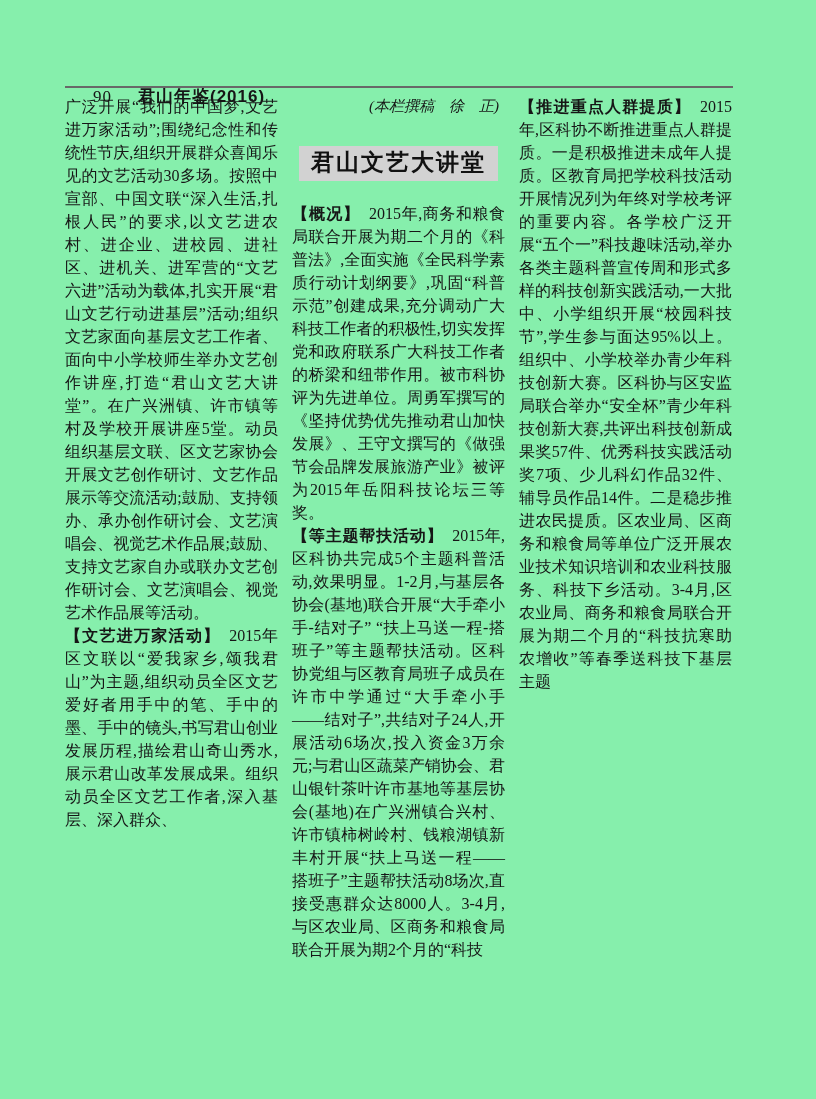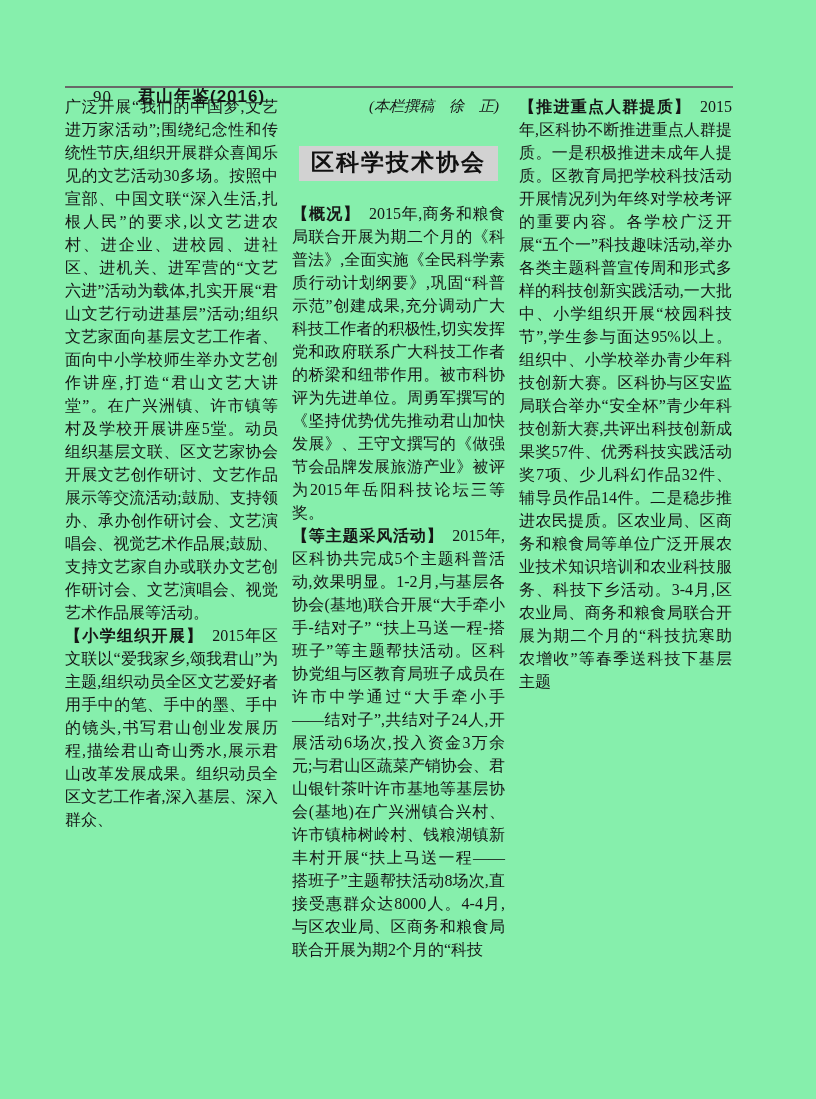--- a/index.html
+++ b/index.html
@@ -104,30 +104,30 @@
   <div class="page-header">
     <span class="page-num">90</span>
     <span class="book-title">君山年鉴(2016)</span>
   </div>
   <div class="header-rule"></div>
 
   <div class="content">
 
     <div class="col">
       <p>广泛开展“我们的中国梦,文艺进万家活动”;围绕纪念性和传统性节庆,组织开展群众喜闻乐见的文艺活动30多场。按照中宣部、中国文联“深入生活,扎根人民”的要求,以文艺进农村、进企业、进校园、进社区、进机关、进军营的“文艺六进”活动为载体,扎实开展“君山文艺行动进基层”活动;组织文艺家面向基层文艺工作者、面向中小学校师生举办文艺创作讲座,打造“君山文艺大讲堂”。在广兴洲镇、许市镇等村及学校开展讲座5堂。动员组织基层文联、区文艺家协会开展文艺创作研讨、文艺作品展示等交流活动;鼓励、支持领办、承办创作研讨会、文艺演唱会、视觉艺术作品展;鼓励、支持文艺家自办或联办文艺创作研讨会、文艺演唱会、视觉艺术作品展等活动。</p>
-      <p class="blk entry"><span class="entry-label">【小学组织开展】</span><span>2015年区文联以“爱我家乡,颂我君山”为主题,组织动员全区文艺爱好者用手中的笔、手中的墨、手中的镜头,书写君山创业发展历程,描绘君山奇山秀水,展示君山改革发展成果。组织动员全区文艺工作者,深入基层、深入群众、</span></p>
+      <p class="blk entry"><span class="entry-label">【文艺进万家活动】</span><span>2015年区文联以“爱我家乡,颂我君山”为主题,组织动员全区文艺爱好者用手中的笔、手中的墨、手中的镜头,书写君山创业发展历程,描绘君山奇山秀水,展示君山改革发展成果。组织动员全区文艺工作者,深入基层、深入群众、</span></p>
     </div>
 
     <div class="col">
       <p class="byline">(本栏撰稿　徐　正)</p>
       <div class="section-wrap">
-        <div class="section-box">区科学技术协会</div>
+        <div class="section-box">君山文艺大讲堂</div>
       </div>
       <p class="entry"><span class="entry-label">【概况】</span><span>2015年,商务和粮食局联合开展为期二个月的《科普法》,全面实施《全民科学素质行动计划纲要》,巩固“科普示范”创建成果,充分调动广大科技工作者的积极性,切实发挥党和政府联系广大科技工作者的桥梁和纽带作用。被市科协评为先进单位。周勇军撰写的《坚持优势优先推动君山加快发展》、王守文撰写的《做强节会品牌发展旅游产业》被评为2015年岳阳科技论坛三等奖。</span></p>
-      <p class="blk entry"><span class="entry-label">【等主题采风活动】</span><span>2015年,区科协共完成5个主题科普活动,效果明显。1-2月,与基层各协会(基地)联合开展“大手牵小手-结对子” “扶上马送一程-搭班子”等主题帮扶活动。区科协党组与区教育局班子成员在许市中学通过“大手牵小手——结对子”,共结对子24人,开展活动6场次,投入资金3万余元;与君山区蔬菜产销协会、君山银针茶叶许市基地等基层协会(基地)在广兴洲镇合兴村、许市镇柿树岭村、钱粮湖镇新丰村开展“扶上马送一程——搭班子”主题帮扶活动8场次,直接受惠群众达8000人。4-4月,与区农业局、区商务和粮食局联合开展为期2个月的“科技</span></p>
+      <p class="blk entry"><span class="entry-label">【等主题帮扶活动】</span><span>2015年,区科协共完成5个主题科普活动,效果明显。1-2月,与基层各协会(基地)联合开展“大手牵小手-结对子” “扶上马送一程-搭班子”等主题帮扶活动。区科协党组与区教育局班子成员在许市中学通过“大手牵小手——结对子”,共结对子24人,开展活动6场次,投入资金3万余元;与君山区蔬菜产销协会、君山银针茶叶许市基地等基层协会(基地)在广兴洲镇合兴村、许市镇柿树岭村、钱粮湖镇新丰村开展“扶上马送一程——搭班子”主题帮扶活动8场次,直接受惠群众达8000人。3-4月,与区农业局、区商务和粮食局联合开展为期2个月的“科技</span></p>
     </div>
 
     <div class="col">
       <p class="blk entry"><span class="entry-label">【推进重点人群提质】</span><span>2015年,区科协不断推进重点人群提质。一是积极推进未成年人提质。区教育局把学校科技活动开展情况列为年终对学校考评的重要内容。各学校广泛开展“五个一”科技趣味活动,举办各类主题科普宣传周和形式多样的科技创新实践活动,一大批中、小学组织开展“校园科技节”,学生参与面达95%以上。组织中、小学校举办青少年科技创新大赛。区科协与区安监局联合举办“安全杯”青少年科技创新大赛,共评出科技创新成果奖57件、优秀科技实践活动奖7项、少儿科幻作品32件、辅导员作品14件。二是稳步推进农民提质。区农业局、区商务和粮食局等单位广泛开展农业技术知识培训和农业科技服务、科技下乡活动。3-4月,区农业局、商务和粮食局联合开展为期二个月的“科技抗寒助农增收”等春季送科技下基层主题</span></p>
     </div>
 
   </div>
 </div>
 
 </body></html>

